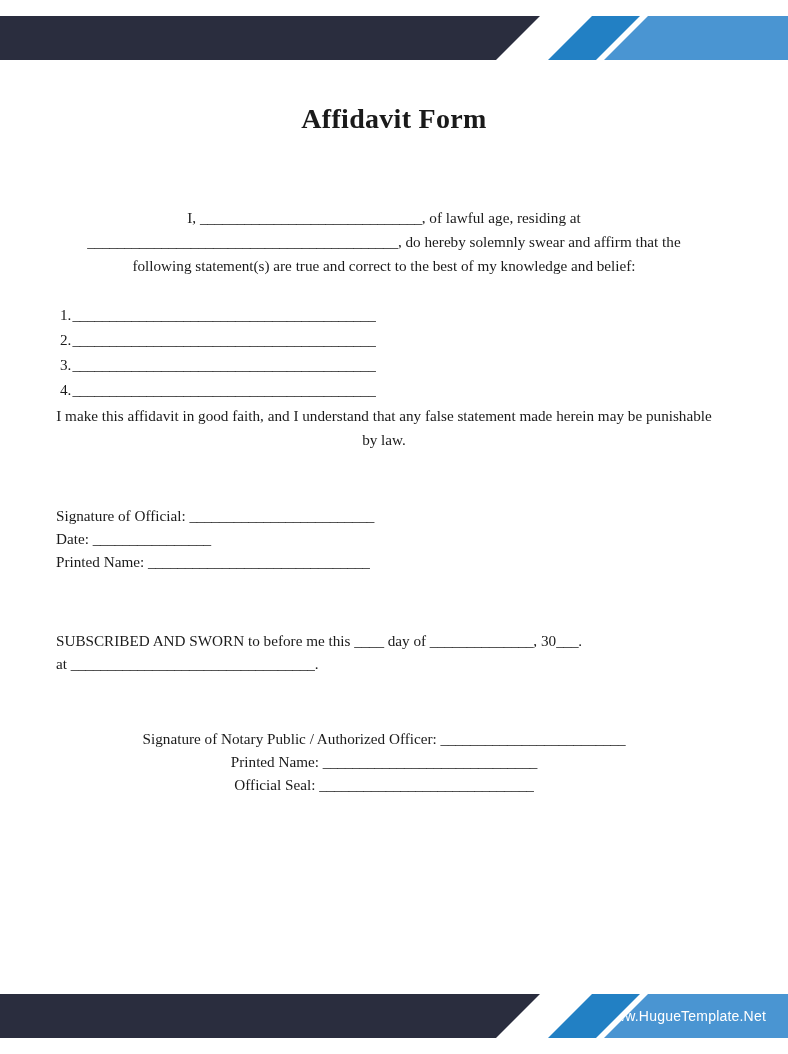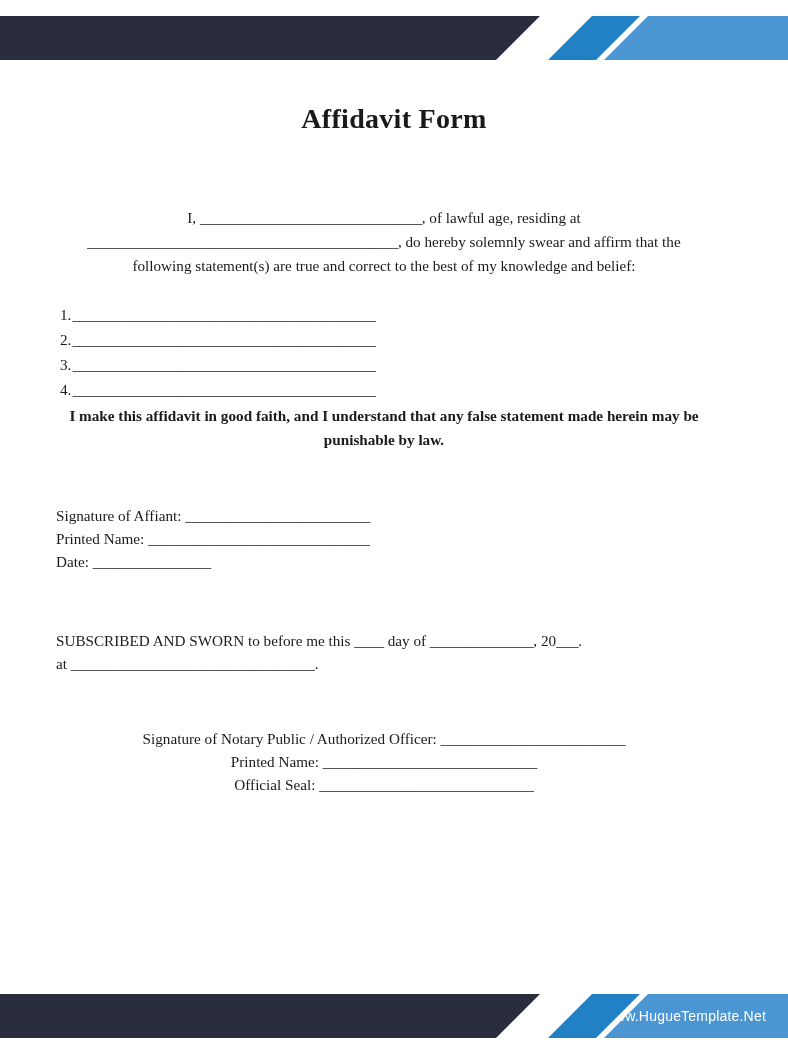--- a/index.html
+++ b/index.html
@@ -109,21 +109,20 @@
   }
   .list-item {
     margin: 4px;
     line-height: 21px;
     white-space: nowrap;
   }
   .list-num { margin-right: 1px; }
 
   .para-faith {
     width: 656px;
-    font-weight: bold;
   }
 
   .block-affiant { margin-top: 52px; }
   .block-sworn   { margin-top: 56px; }
   .block-notary  { margin-top: 52px; text-align: center; }
 
   .line {
     margin: 0;
     line-height: 23px;
     white-space: nowrap;
@@ -149,27 +148,27 @@
     <ul class="list">
       <li class="list-item"><span class="list-num">1.</span><span class="blank">_________________________________________</span></li>
       <li class="list-item"><span class="list-num">2.</span><span class="blank">_________________________________________</span></li>
       <li class="list-item"><span class="list-num">3.</span><span class="blank">_________________________________________</span></li>
       <li class="list-item"><span class="list-num">4.</span><span class="blank">_________________________________________</span></li>
     </ul>
 
     <p class="para para-faith">I make this affidavit in good faith, and I understand that any false statement made herein may be punishable by law.</p>
 
     <div class="block-affiant">
-      <p class="line"><span>Signature of Affiant: </span><span class="blank">_________________________</span></p>
+      <p class="line"><span>Signature of Official: </span><span class="blank">_________________________</span></p>
+      <p class="line"><span>Date: </span><span class="blank">________________</span></p>
       <p class="line"><span>Printed Name: </span><span class="blank">______________________________</span></p>
-      <p class="line"><span>Date: </span><span class="blank">________________</span></p>
     </div>
 
     <div class="block-sworn">
-      <p class="line"><span>SUBSCRIBED AND SWORN to before me this </span><span class="blank">____</span><span> day of </span><span class="blank">______________</span><span>, 20</span><span class="blank">___</span><span>.</span></p>
+      <p class="line"><span>SUBSCRIBED AND SWORN to before me this </span><span class="blank">____</span><span> day of </span><span class="blank">______________</span><span>, 30</span><span class="blank">___</span><span>.</span></p>
       <p class="line"><span>at </span><span class="blank">_________________________________</span><span>.</span></p>
     </div>
 
     <div class="block-notary">
       <p class="line"><span>Signature of Notary Public / Authorized Officer: </span><span class="blank">_________________________</span></p>
       <p class="line"><span>Printed Name: </span><span class="blank">_____________________________</span></p>
       <p class="line"><span>Official Seal: </span><span class="blank">_____________________________</span></p>
     </div>
 
   </div>

